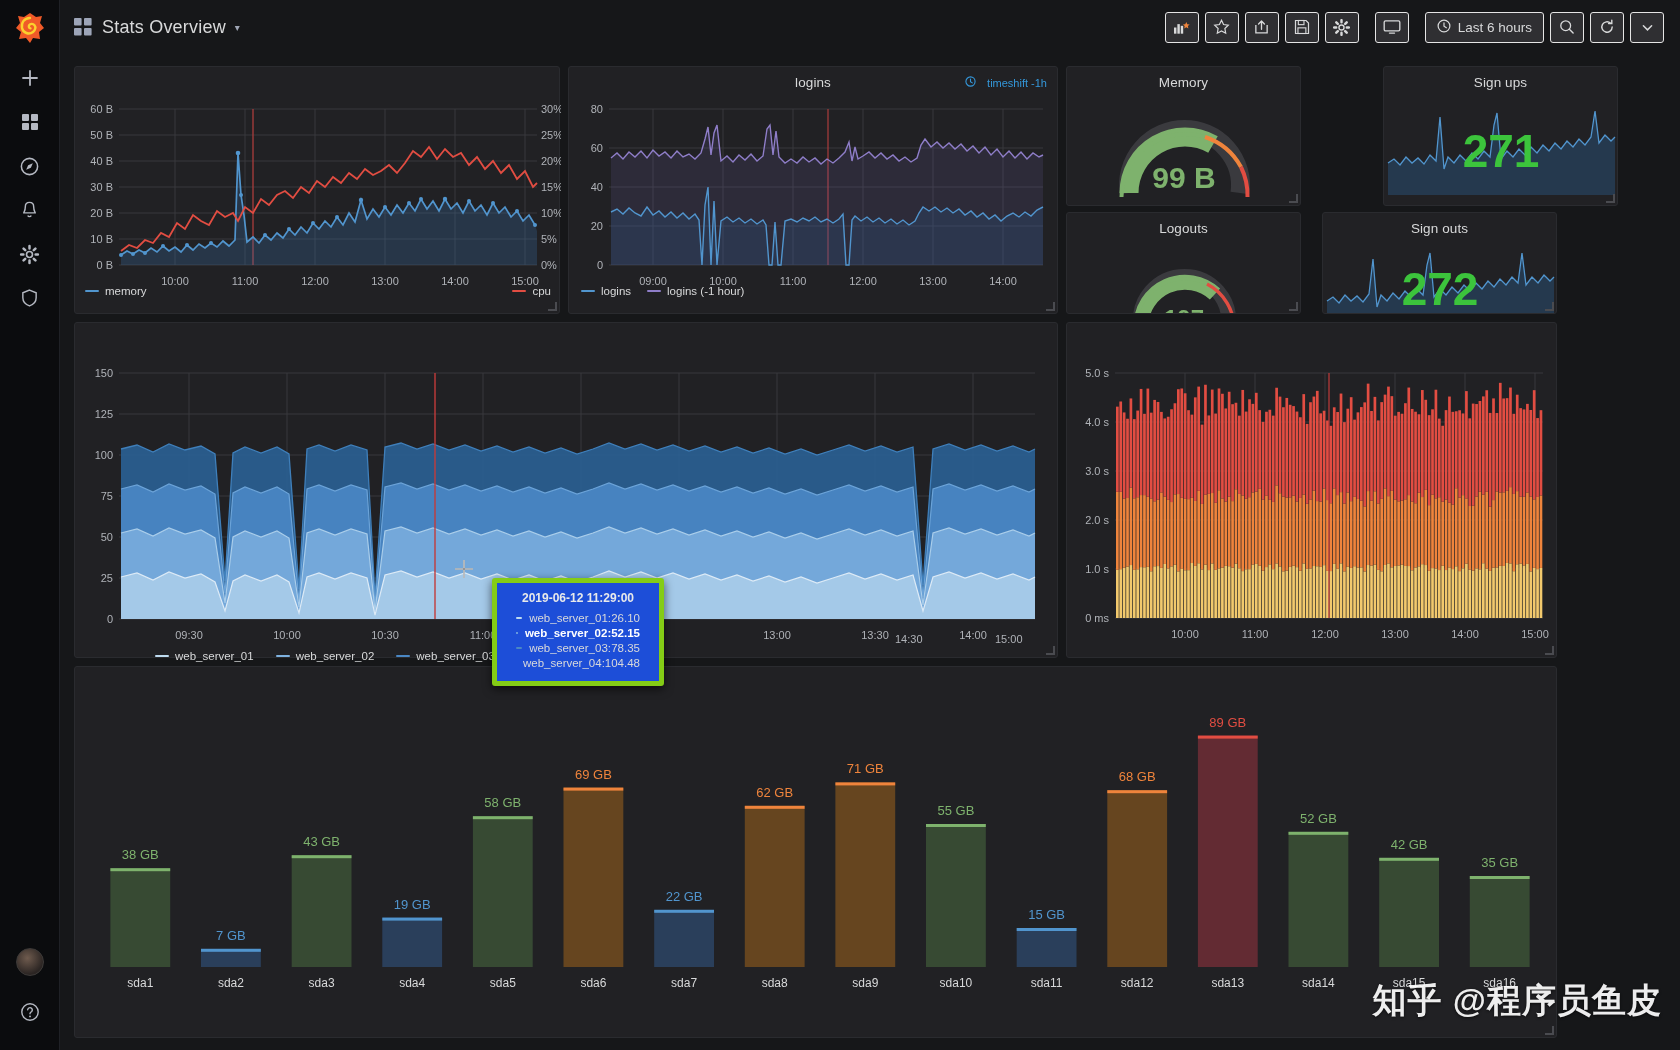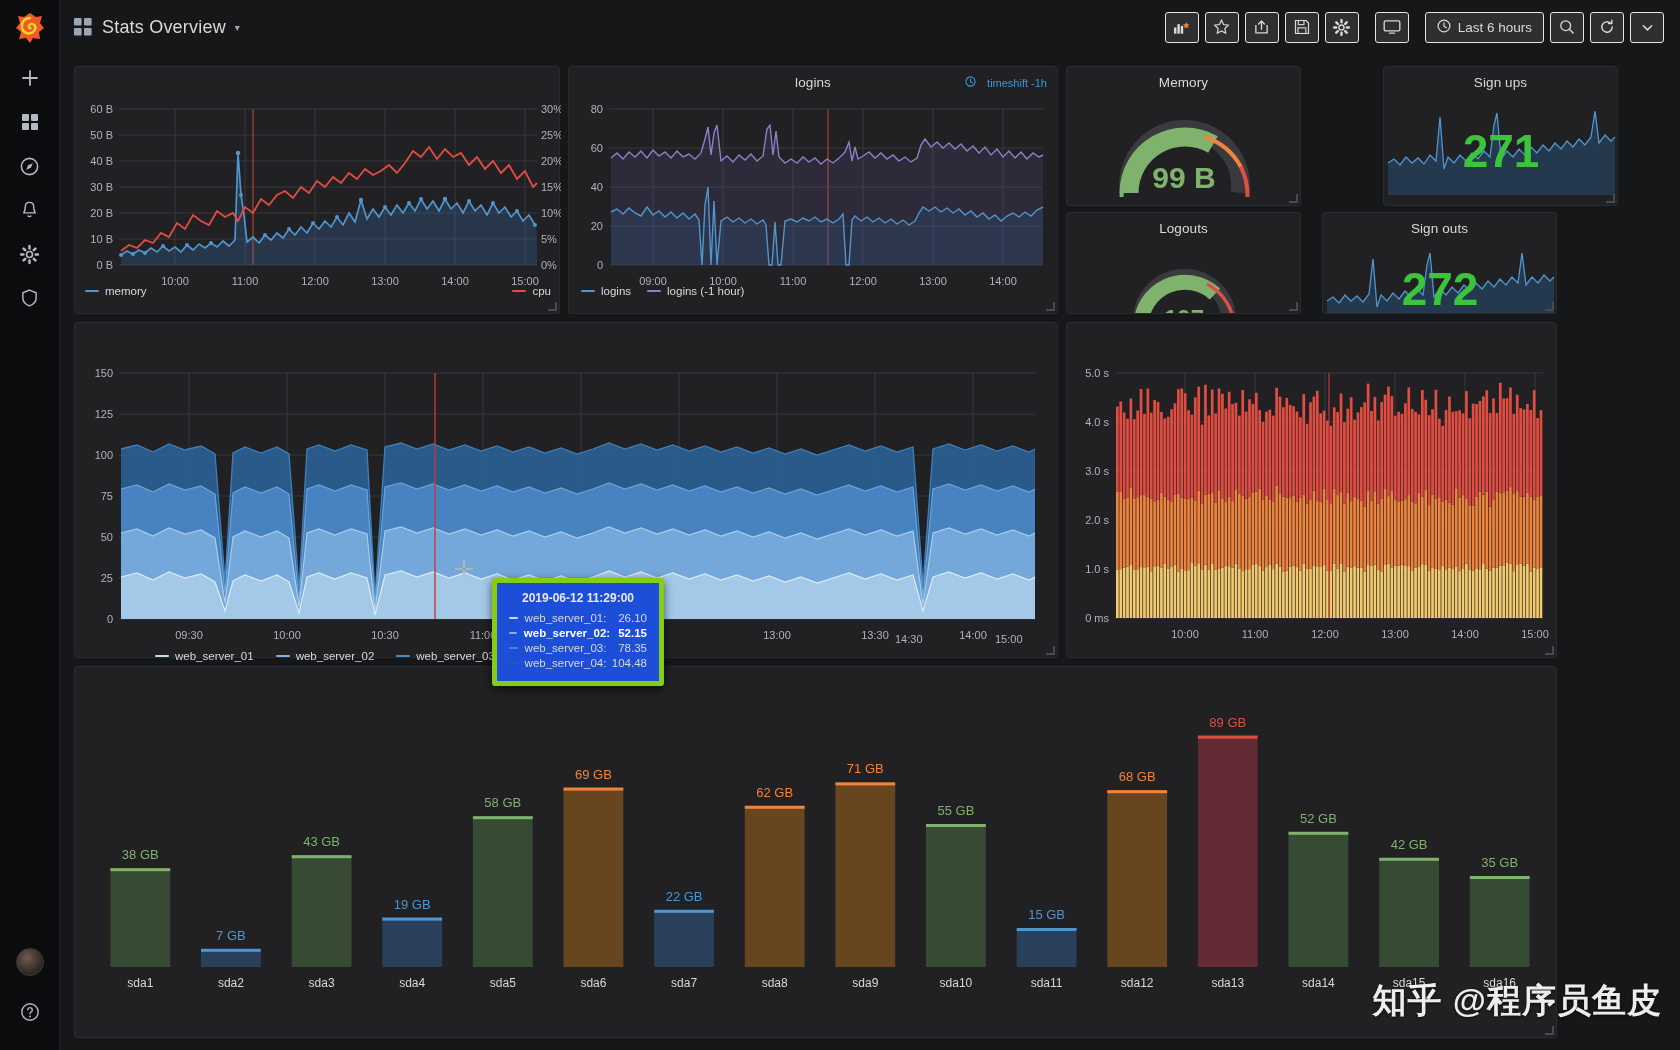--- a/index.html
+++ b/index.html
@@ -80,21 +80,21 @@
   .gauge-val { fill: #7eb26d; font-size: 30px; font-weight: 700; font-family: "Liberation Sans", sans-serif; }
   .singlestat-num { fill: #3cc43c; font-size: 46px; font-weight: 700; font-family: "Liberation Sans", sans-serif; }
 
   
   .tooltip {
     position: absolute; background: #1d4ed8; border: 5px solid #84cc16;
     border-radius: 3px; padding: 8px 12px 9px 12px; color: #d8d9da;
     font-size: 11.5px; box-shadow: 0 3px 10px rgba(0,0,0,.6); z-index: 40;
   }
   .tt-time { text-align: center; font-weight: 700; font-size: 12px; margin-bottom: 7px; color: #e8e9ea; }
-  .tt-row { display: flex; align-items: center; margin: 3px 0; }
+  .tt-row { display: flex; align-items: center; margin: 3px 7px; }
   .tt-row i { width: 11px; height: 2px; margin-right: 7px; border-radius: 1px; }
   .tt-row .nm { width: 104px; }
   .tt-row .vl { width: 52px; text-align: right; }
   .tt-row.hl { font-weight: 700; color: #fff; }
 
   .crosshair { position: absolute; color: #e6e6e6; font-size: 17px; line-height: 1; z-index: 30; }
 
   
   .barlabel { font-size: 13px; font-family: "Liberation Sans", sans-serif; text-anchor: middle; }
   .bartick { fill: #d8d9da; font-size: 12px; text-anchor: middle; font-family: "Liberation Sans", sans-serif; }

